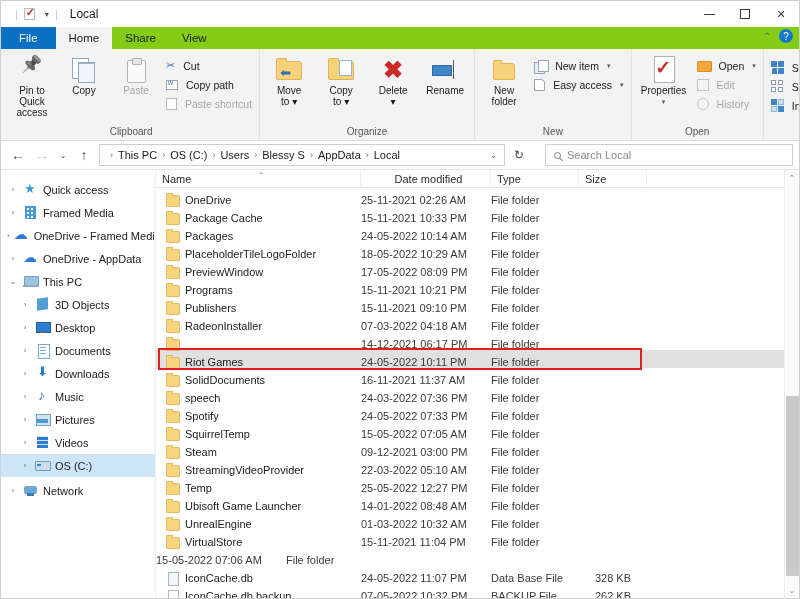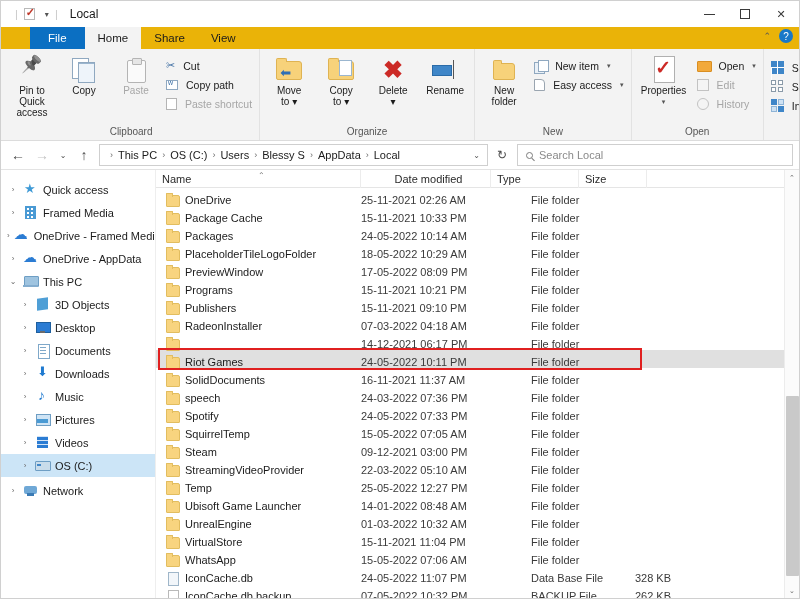--- a/index.html
+++ b/index.html
@@ -25,22 +25,22 @@
       text-align:center; color:#c0392b; font-size:11px; font-weight:bold; }
   .qat-arrow { font-size: 8px; color: #555; margin-left: 2px; }
   .win-title { margin-left: 10px; font-size: 12px; color: #1a1a1a; }
   .wincontrols { position: absolute; right: 0; top: 0; height: 26px; display: flex; }
   .wc { width: 36px; height: 26px; display: flex; align-items: center; justify-content: center;
         font-size: 11px; color: #3a3a3a; }
   .wc-min { width: 11px; height: 1px; background: #3a3a3a; }
   .wc-max { width: 10px; height: 10px; border: 1px solid #3a3a3a; }
 
   
-  .tabstrip { height: 22px; display: flex; align-items: flex-start; background: #eab308;
-              position: relative; padding-left: 29px; }
+  .tabstrip { height: 22px; display: flex; align-items: flex-start; background: #84cc16;
+              position: relative; }
   .tab { padding: 0 13px; height: 22px; line-height: 22px; font-size: 11.5px; color: #1b1b1b; }
   .tab.file { background: #0b6fc2; color: #fff; padding: 0 18px; }
   .tab.active { background: #f3f3f3; }
   .ribbon-right { position: absolute; right: 6px; top: 2px; display: flex; align-items: center; gap: 8px; }
   .chev-up { font-size: 9px; color: #555; }
   .help-dot { width: 14px; height: 14px; border-radius: 50%; background: #1878c8; color: #fff;
               font-size: 10px; display: flex; align-items: center; justify-content: center; }
 
   
   .ribbon { height: 92px; background: #f3f3f3; border-bottom: 1px solid #dcdcdc;
@@ -136,22 +136,22 @@
   .navbtn.dim { color: #c4c4c4; }
   .navbtn.small { width: 16px; font-size: 8px; }
   .crumbbox { flex: 1; height: 22px; border: 1px solid #cfcfcf; background: #fff;
               display: flex; align-items: center; padding: 0 4px; margin: 0 2px; }
   .crumbs { display: flex; align-items: center; flex: 1; gap: 0px; }
   .crumb { padding: 0 4px; font-size: 11px; color: #1b1b1b; line-height: 20px; }
   .crumbsep { color: #6b6b6b; font-size: 9px; padding: 0 1px; }
   .crumb-dd { font-size: 8px; color: #555; padding-right: 3px; }
   .refresh { width: 20px; height: 22px; display: flex; align-items: center; justify-content: center;
              color: #4a4a4a; font-size: 12px; }
-  .searchbox { width: 276px; height: 22px; border: 1px solid #cfcfcf; background: #fff;
-               display: flex; align-items: center; gap: 6px; padding: 0 8px; margin-left: 3px; }
+  .searchbox { width: 248px; height: 22px; border: 1px solid #cfcfcf; background: #fff;
+               display: flex; align-items: center; gap: 6px; padding: 0 8px; margin-left: 14px; }
   .searchbox .ph { color: #8a8a8a; font-size: 11px; }
   .mag { width: 7px; height: 7px; border: 1.3px solid #7d7d7d; border-radius: 50%;
          position: relative; display: inline-block; }
   .mag::after { content:""; position:absolute; right:-3px; bottom:-3px; width:4px; height:1.3px;
          background:#7d7d7d; transform: rotate(45deg); }
 
   
   .main { display: flex; height: 430px; border-top: 1px solid #e3e3e3; }
   .navpane { width: 155px; background: #fff; padding-top: 8px; overflow: hidden;
              border-right: 1px solid #eee; }
@@ -209,21 +209,21 @@
   .ch-name { width: 205px; }
   .ch-date { width: 130px; text-align: center; }
   .ch-type { width: 88px; }
   .ch-size { width: 68px; }
   .sortcaret { position: absolute; left: 50%; top: -3px; font-size: 8px; color: #777; }
   .rows { flex: 1; overflow: hidden; position: relative; }
   .row { height: 18px; display: flex; align-items: flex-end; font-size: 11px; color: #1b1b1b; }
   .row.selected { background: #e0e0e0; }
   .cell-name { width: 205px; display: flex; align-items: center; gap: 6px; padding-left: 10px; }
   .cell-date { width: 130px; color: #3a3a3a; }
-  .cell-type { width: 88px; color: #3a3a3a; margin-left: 40px; }
+  .cell-type { width: 88px; color: #3a3a3a; }
   .cell-size { width: 68px; color: #3a3a3a; text-align: right; padding-right: 16px; }
   .fi { width: 13px; height: 12px; position: relative; flex: none; }
   .fi-folder::before { content:""; position:absolute; left:0; top:1px; width:12px; height:10px;
       background:#f8d47f; border:1px solid #e2bd5f; border-radius:1px 2px 1px 1px; }
   .fi-folder::after { content:""; position:absolute; left:0; top:-1px; width:5px; height:3px;
       background:#f8d47f; border:1px solid #e2bd5f; border-bottom:none; border-radius:1px 1px 0 0; }
   .fi-file::before { content:""; position:absolute; left:2px; top:0; width:9px; height:12px;
       background:#fff; border:1px solid #b9b9b9; }
   .fi-db::before { content:""; position:absolute; left:2px; top:0; width:9px; height:12px;
       background:#f2f6fa; border:1px solid #9fb6c9; }
@@ -738,24 +738,20 @@
           <div class="row">
             <div class="cell-name">
               <span class="fi fi-folder"></span>
               <span>VirtualStore</span>
             </div>
             <div class="cell-date">15-11-2021 11:04 PM</div>
             <div class="cell-type">File folder</div>
             <div class="cell-size"></div>
           </div>
           <div class="row">
-            <div class="cell-name">
-              <span class="fi fi-folder"></span>
-              <span>WhatsApp</span>
-            </div>
             <div class="cell-date">15-05-2022 07:06 AM</div>
             <div class="cell-type">File folder</div>
             <div class="cell-size"></div>
           </div>
           <div class="row">
             <div class="cell-name">
               <span class="fi fi-db"></span>
               <span>IconCache.db</span>
             </div>
             <div class="cell-date">24-05-2022 11:07 PM</div>

